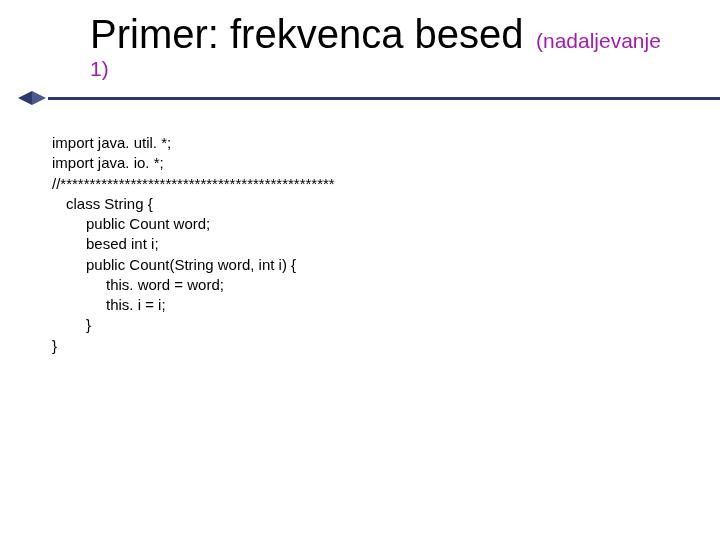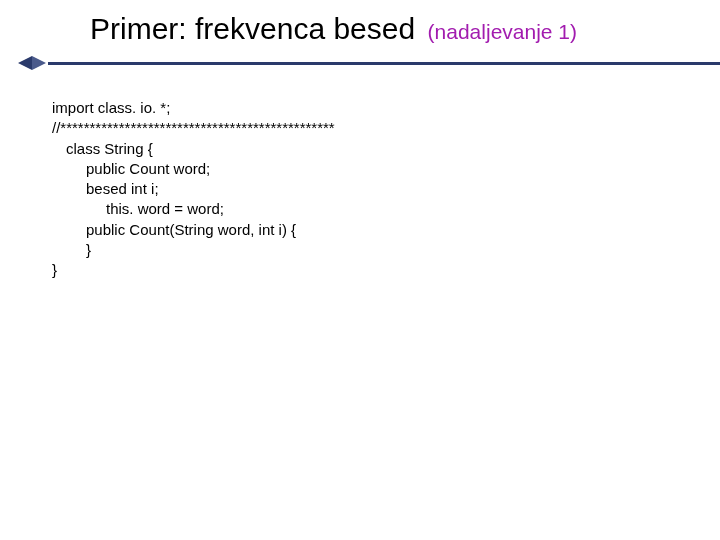--- a/index.html
+++ b/index.html
@@ -18,21 +18,21 @@
     .slide {
       width: 100%;
       height: 100%;
       padding: 12px 0 0 0;
     }
     .title-area {
       padding: 0 40px 0 90px;
       margin-bottom: 8px;
     }
     .title {
-      font-size: 30px;
+      font-size: 40px;
       font-weight: normal;
       color: #000000;
       display: inline;
     }
     .subtitle {
       font-size: 21px;
       font-weight: normal;
       color: #a21caf;
       display: inline;
       margin-left: 8px;
@@ -97,23 +97,25 @@
 <div class="slide">
   <div class="title-area">
     <span class="title">Primer: frekvenca besed</span>
     <span class="subtitle">(nadaljevanje 1)</span>
   </div>
   <div class="divider-wrap">
     <div class="bullet-diamond"></div>
     <div class="divider-line"></div>
   </div>
   <div class="code-block">
-    <div class="code-line">import class. io. *;</div>
+    <div class="code-line">import java. util. *;</div>
+    <div class="code-line">import java. io. *;</div>
     <div class="code-line">//***********************************************</div>
     <div class="code-line indent-1">class String {</div>
     <div class="code-line indent-2">public Count word;</div>
     <div class="code-line indent-2">besed int i;</div>
+    <div class="code-line indent-2">public Count(String word, int i) {</div>
     <div class="code-line indent-3">this. word = word;</div>
-    <div class="code-line indent-2">public Count(String word, int i) {</div>
+    <div class="code-line indent-3">this. i = i;</div>
     <div class="code-line indent-2">}</div>
     <div class="code-line">}</div>
   </div>
 </div>
 
 </body></html>

